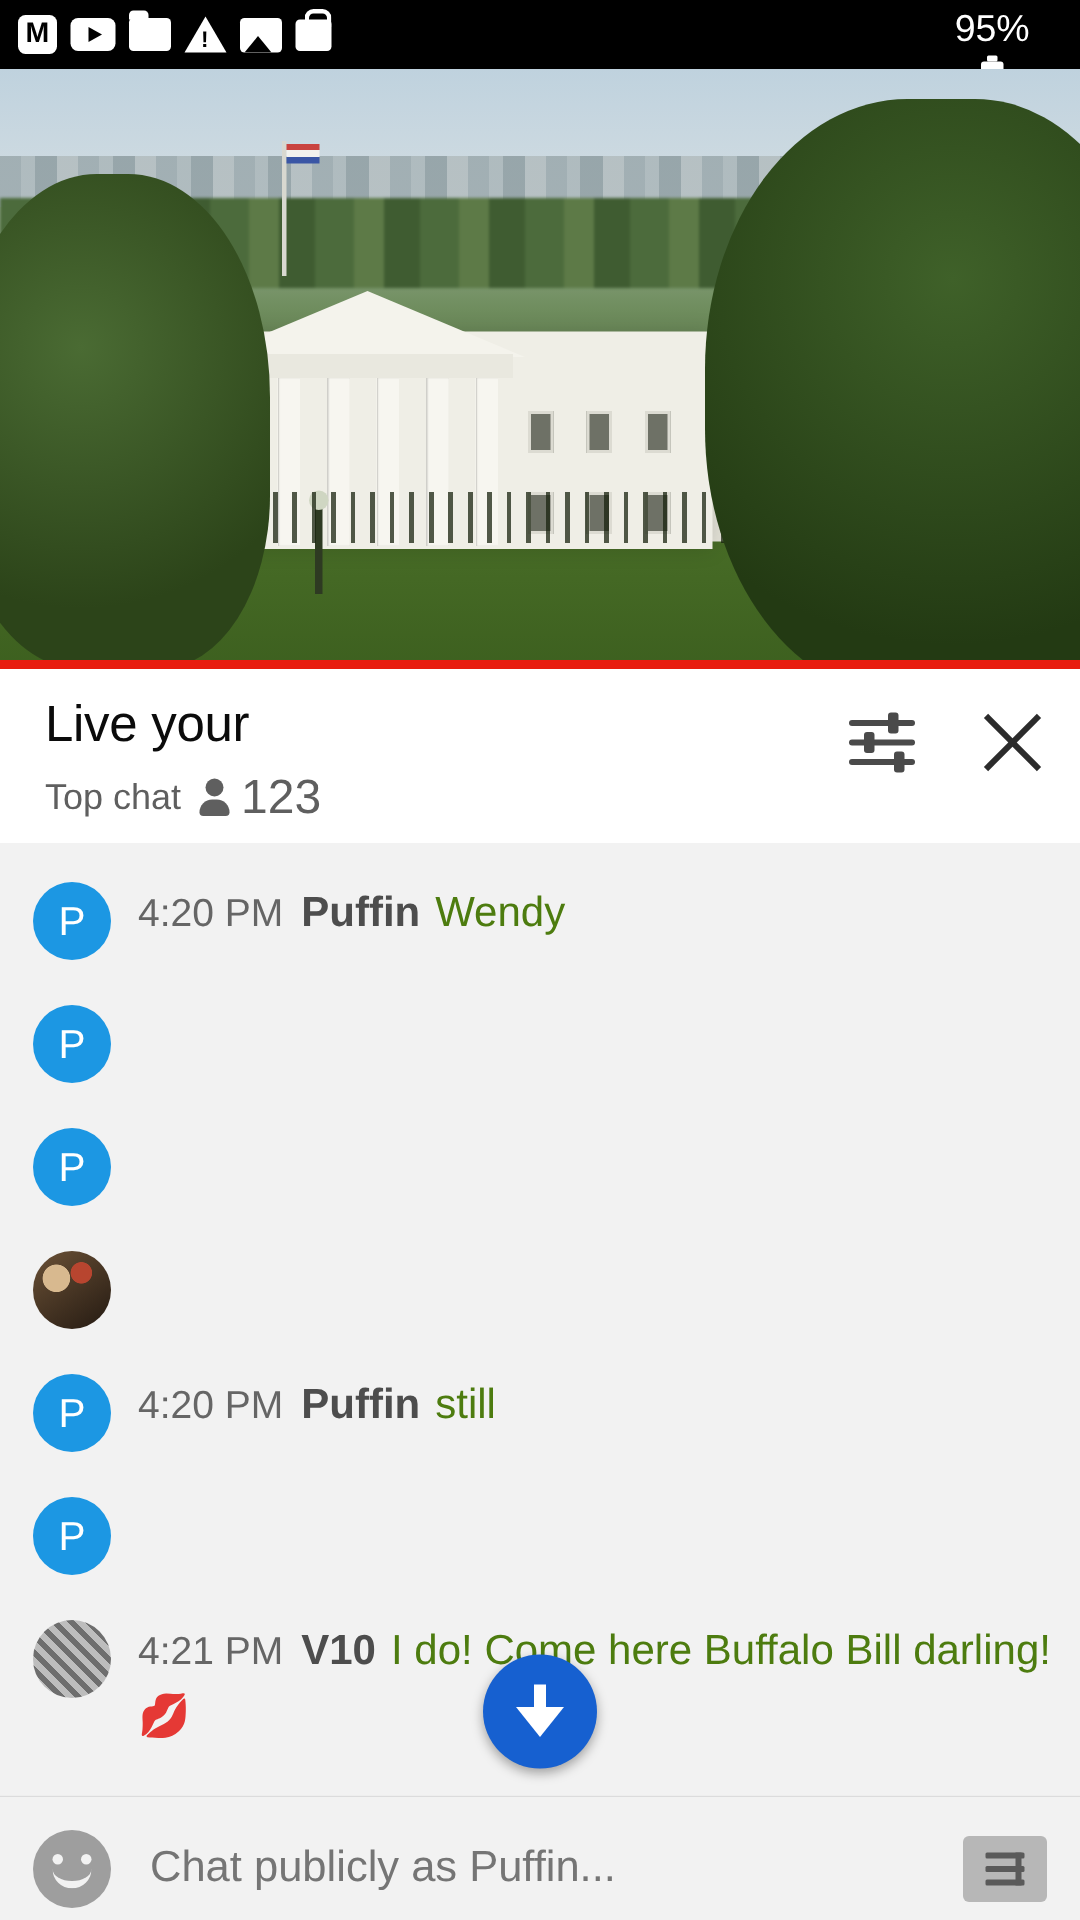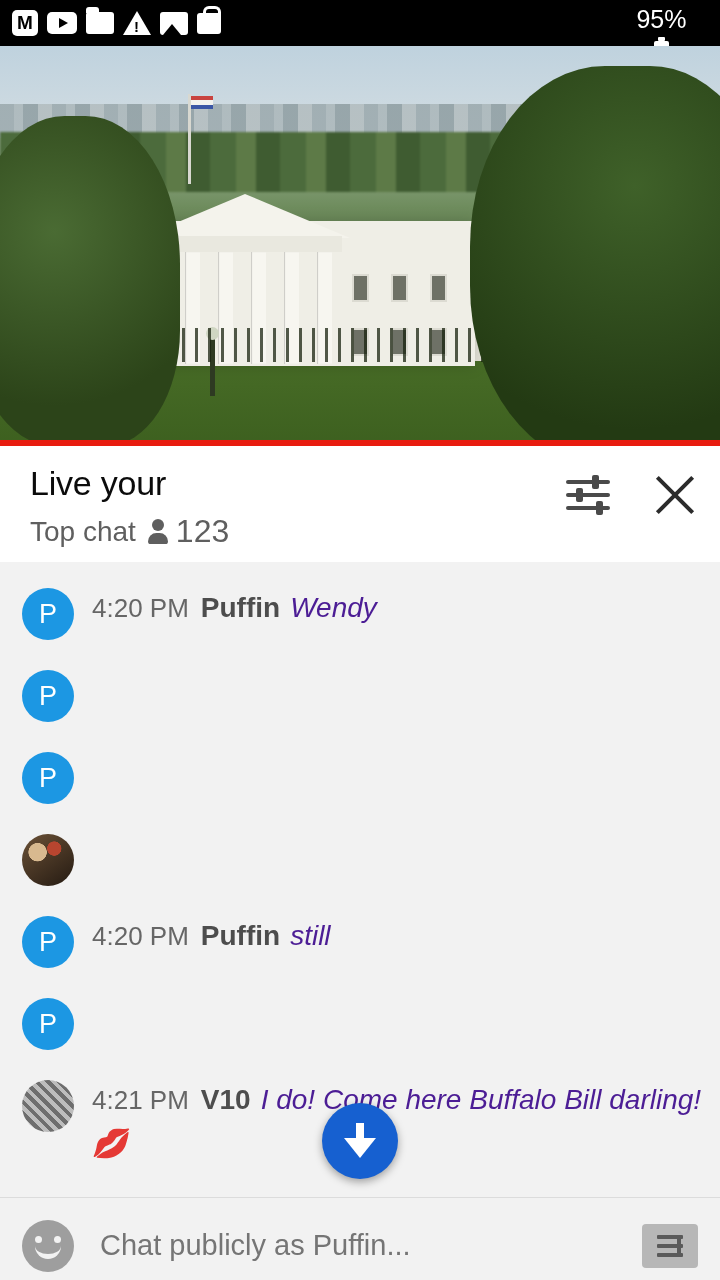--- a/index.html
+++ b/index.html
@@ -102,21 +102,21 @@
   .lamp:after{content:"";position:absolute;top:-9px;left:-4px;width:13px;height:13px;
     background:#cfd6c2;border-radius:50%;}
   .fence { position:absolute; bottom:84px; left:0; right:0; height:34px;
     background:repeating-linear-gradient(90deg, rgba(25,35,15,.75) 0 3px, transparent 3px 13px); }
   .redline { position:absolute; bottom:0; left:0; right:0; height:6px; background:#e81c0f; }
 
   
   .chat-header { padding:18px 26px 12px 30px; background:#fff; position:relative; }
   .chat-title { font-size:34px; color:#0b0b0b; font-weight:400; letter-spacing:-.2px; }
   .chat-sub { display:flex; align-items:center; gap:12px; margin-top:10px; }
-  .chat-sub-label { font-size:28px; color:#5f5f5f; }
+  .chat-sub-label { font-size:24px; color:#5f5f5f; }
   .viewers { display:flex; align-items:center; gap:8px; font-size:32px; color:#5f5f5f; }
   .person-icon { width:20px; height:26px; position:relative; display:inline-block; }
   .person-icon:before { content:""; position:absolute; top:0; left:4px; width:12px; height:12px;
     background:#5f5f5f; border-radius:50%; }
   .person-icon:after { content:""; position:absolute; bottom:1px; left:0; width:20px; height:11px;
     background:#5f5f5f; border-radius:10px 10px 3px 3px; }
   .hdr-actions { position:absolute; right:22px; top:26px; display:flex; align-items:center; gap:42px; }
   .filter-icon { width:44px; height:40px; position:relative; }
   .filter-icon i { position:absolute; left:0; width:44px; height:4px; background:#4a4a4a; border-radius:2px; }
   .filter-icon i:nth-child(1){ top:5px; }
@@ -141,21 +141,21 @@
   .avatar.puffin { background:#1c97e3; }
   .avatar.trump { background:#4a3a2a;
     background-image:radial-gradient(circle at 30% 35%, #d8b98f 18%, transparent 19%),
                      radial-gradient(circle at 62% 28%, #b8452f 14%, transparent 15%),
                      linear-gradient(145deg,#6b5136,#241a12); }
   .avatar.v10 { background:#8c8c8c;
     background-image:repeating-linear-gradient(45deg,#bdbdbd 0 4px,#6e6e6e 4px 8px); }
   .msg-body { margin-left:18px; font-size:28px; line-height:43px; color:#0b0b0b; }
   .time { color:#666; font-size:26px; margin-right:12px; }
   .author { font-weight:bold; color:#4d4d4d; }
-  .text { color:#4c1d95; margin-left:10px;font-style:italic; }
+  .text { color:#4d7c0f; margin-left:10px; }
 
   
   .fab { position:absolute; left:50%; transform:translateX(-50%); bottom:18px;
     width:76px; height:76px; border-radius:50%; background:#1660d0;
     display:flex; align-items:center; justify-content:center;
     box-shadow:0 3px 8px rgba(0,0,0,.35); }
   .fab .arrow { width:0; height:0; border-left:16px solid transparent;
     border-right:16px solid transparent; border-top:20px solid #fff; margin-top:14px; }
   .fab .stem { position:absolute; top:20px; left:50%; transform:translateX(-50%);
     width:8px; height:24px; background:#fff; }

